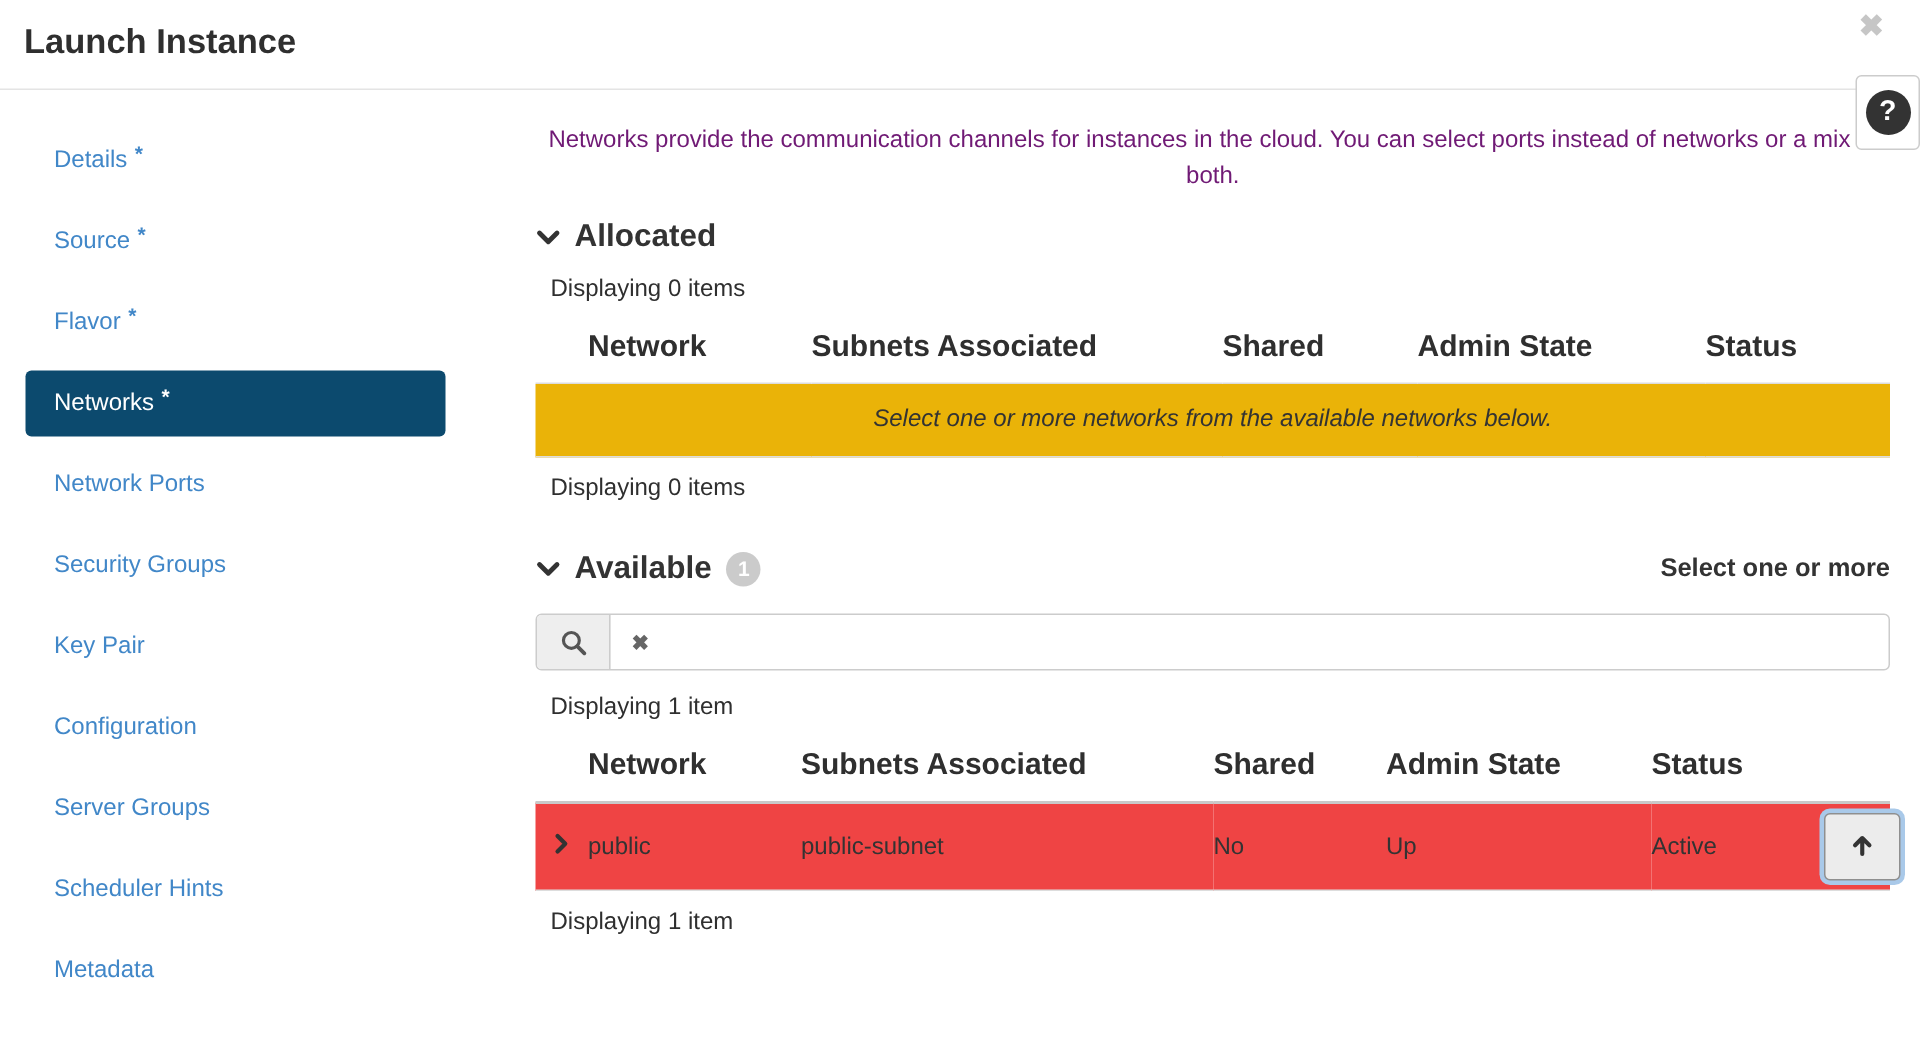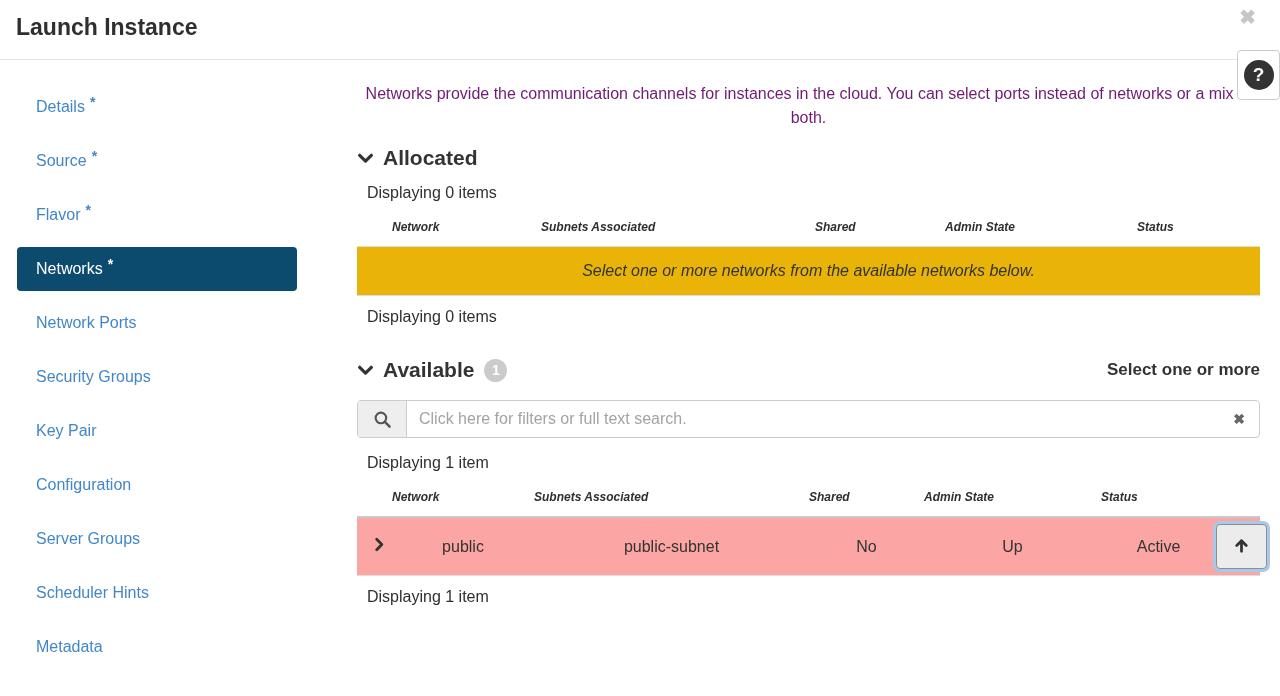--- a/index.html
+++ b/index.html
@@ -34,27 +34,27 @@
   .section-head .chev { margin-right:9px; display:flex; cursor:pointer; }
   .section-title { font-size:21px; font-weight:bold; color:#333; }
   .avail-head { margin-top:32px; }
   .badge { width:23px; height:23px; border-radius:50%; background:#cbcbcb; color:#fff; font-size:14px;
            font-weight:bold; display:flex; align-items:center; justify-content:center; margin-left:10px; }
   .hint { margin-left:auto; font-weight:bold; font-size:17px; color:#333; }
 
   .count { font-size:16px; color:#2f2f2f; margin:14px 0 10px 10px; }
 
   table { width:100%; border-collapse:collapse; table-layout:fixed; }
-  th { text-align:left; font-size:12px; font-weight:bold; color:#2f2f2f; padding:8px 0 12px;font-style:italic; }
+  th { text-align:left; font-size:20px; font-weight:bold; color:#2f2f2f; padding:8px 0 12px; }
   .alloc th { border-bottom:1px solid #ddd; }
   .alloc .msg { background:#eab308; border-bottom:1px solid #ddd; font-style:italic;
                 text-align:center; font-size:16px; color:#333; padding:15px 0; }
 
   .avail th { border-bottom:2px solid #c9c9c9; }
-  .avail tbody tr { background:#fca5a5; border-bottom:1px solid #ddd;text-align:center; }
+  .avail tbody tr { background:#ef4444; border-bottom:1px solid #ddd; }
   .avail td { font-size:16px; color:#333; padding:17px 0; vertical-align:middle; }
   .avail td.chev-cell { padding-left:10px; }
   .avail td.btn-cell { padding:6px 10px 6px 0; }
 
   .up-btn { width:51px; height:45px; background:#ececec; border:1px solid #8f8f8f; border-radius:4px;
             box-shadow:0 0 0 3px #a9c9e9; display:flex; align-items:center; justify-content:center;
             cursor:pointer; margin-left:auto; }
 
   
   .search { margin-top:18px; height:38px; border:1px solid #ccc; border-radius:4px; display:flex;
@@ -170,21 +170,20 @@
       <span class="hint">Select one or more</span>
     </div>
 
     <div class="search">
       <span class="search-pre">
         <svg width="19" height="19" viewBox="0 0 18 18">
             <circle cx="7.5" cy="7.5" r="5" fill="none" stroke="#555" stroke-width="2"></circle>
             <line x1="11.3" y1="11.3" x2="15.7" y2="15.7" stroke="#555" stroke-width="2.4" stroke-linecap="round"></line>
           </svg>
       </span>
-      <input type="text" placeholder="Click here for filters or full text search." style="">
       <span class="search-clear">✖</span>
     </div>
 
     <div class="count" style="margin-top:16px;">Displaying 1 item</div>
 
     <table class="avail">
       <colgroup>
           <col style="width:35px">
           <col style="width:142px">
           <col style="width:275px">

